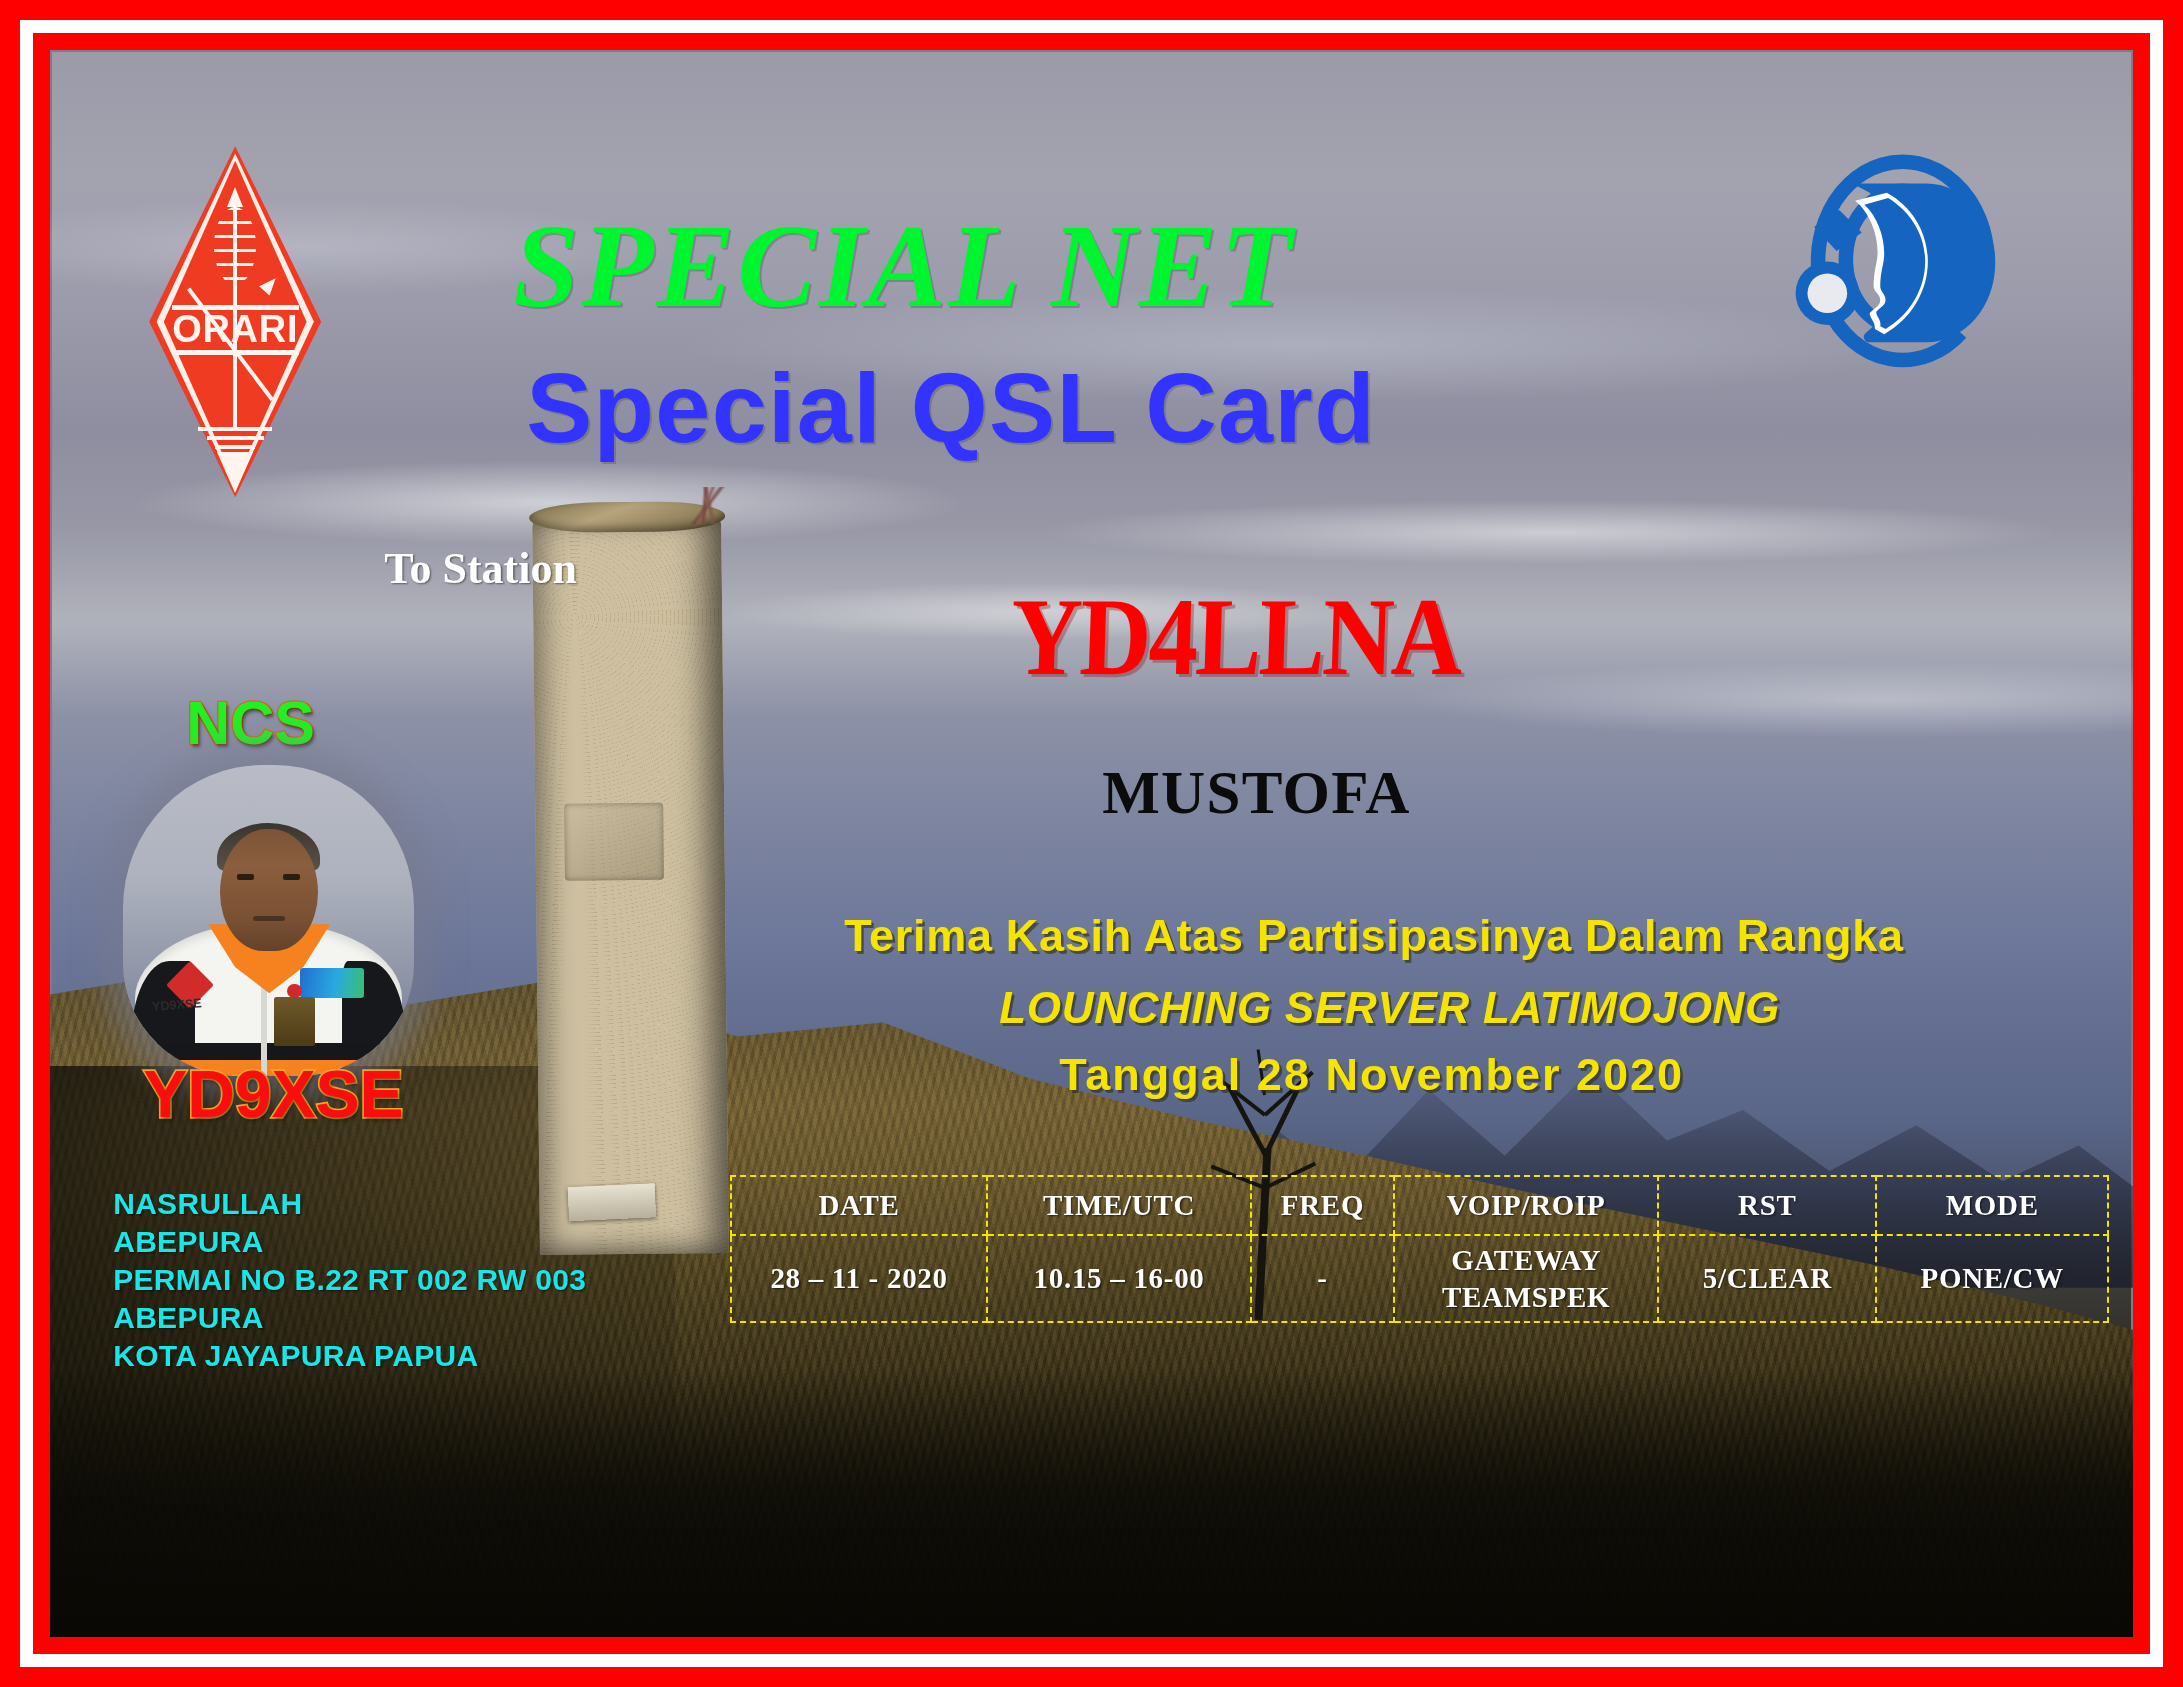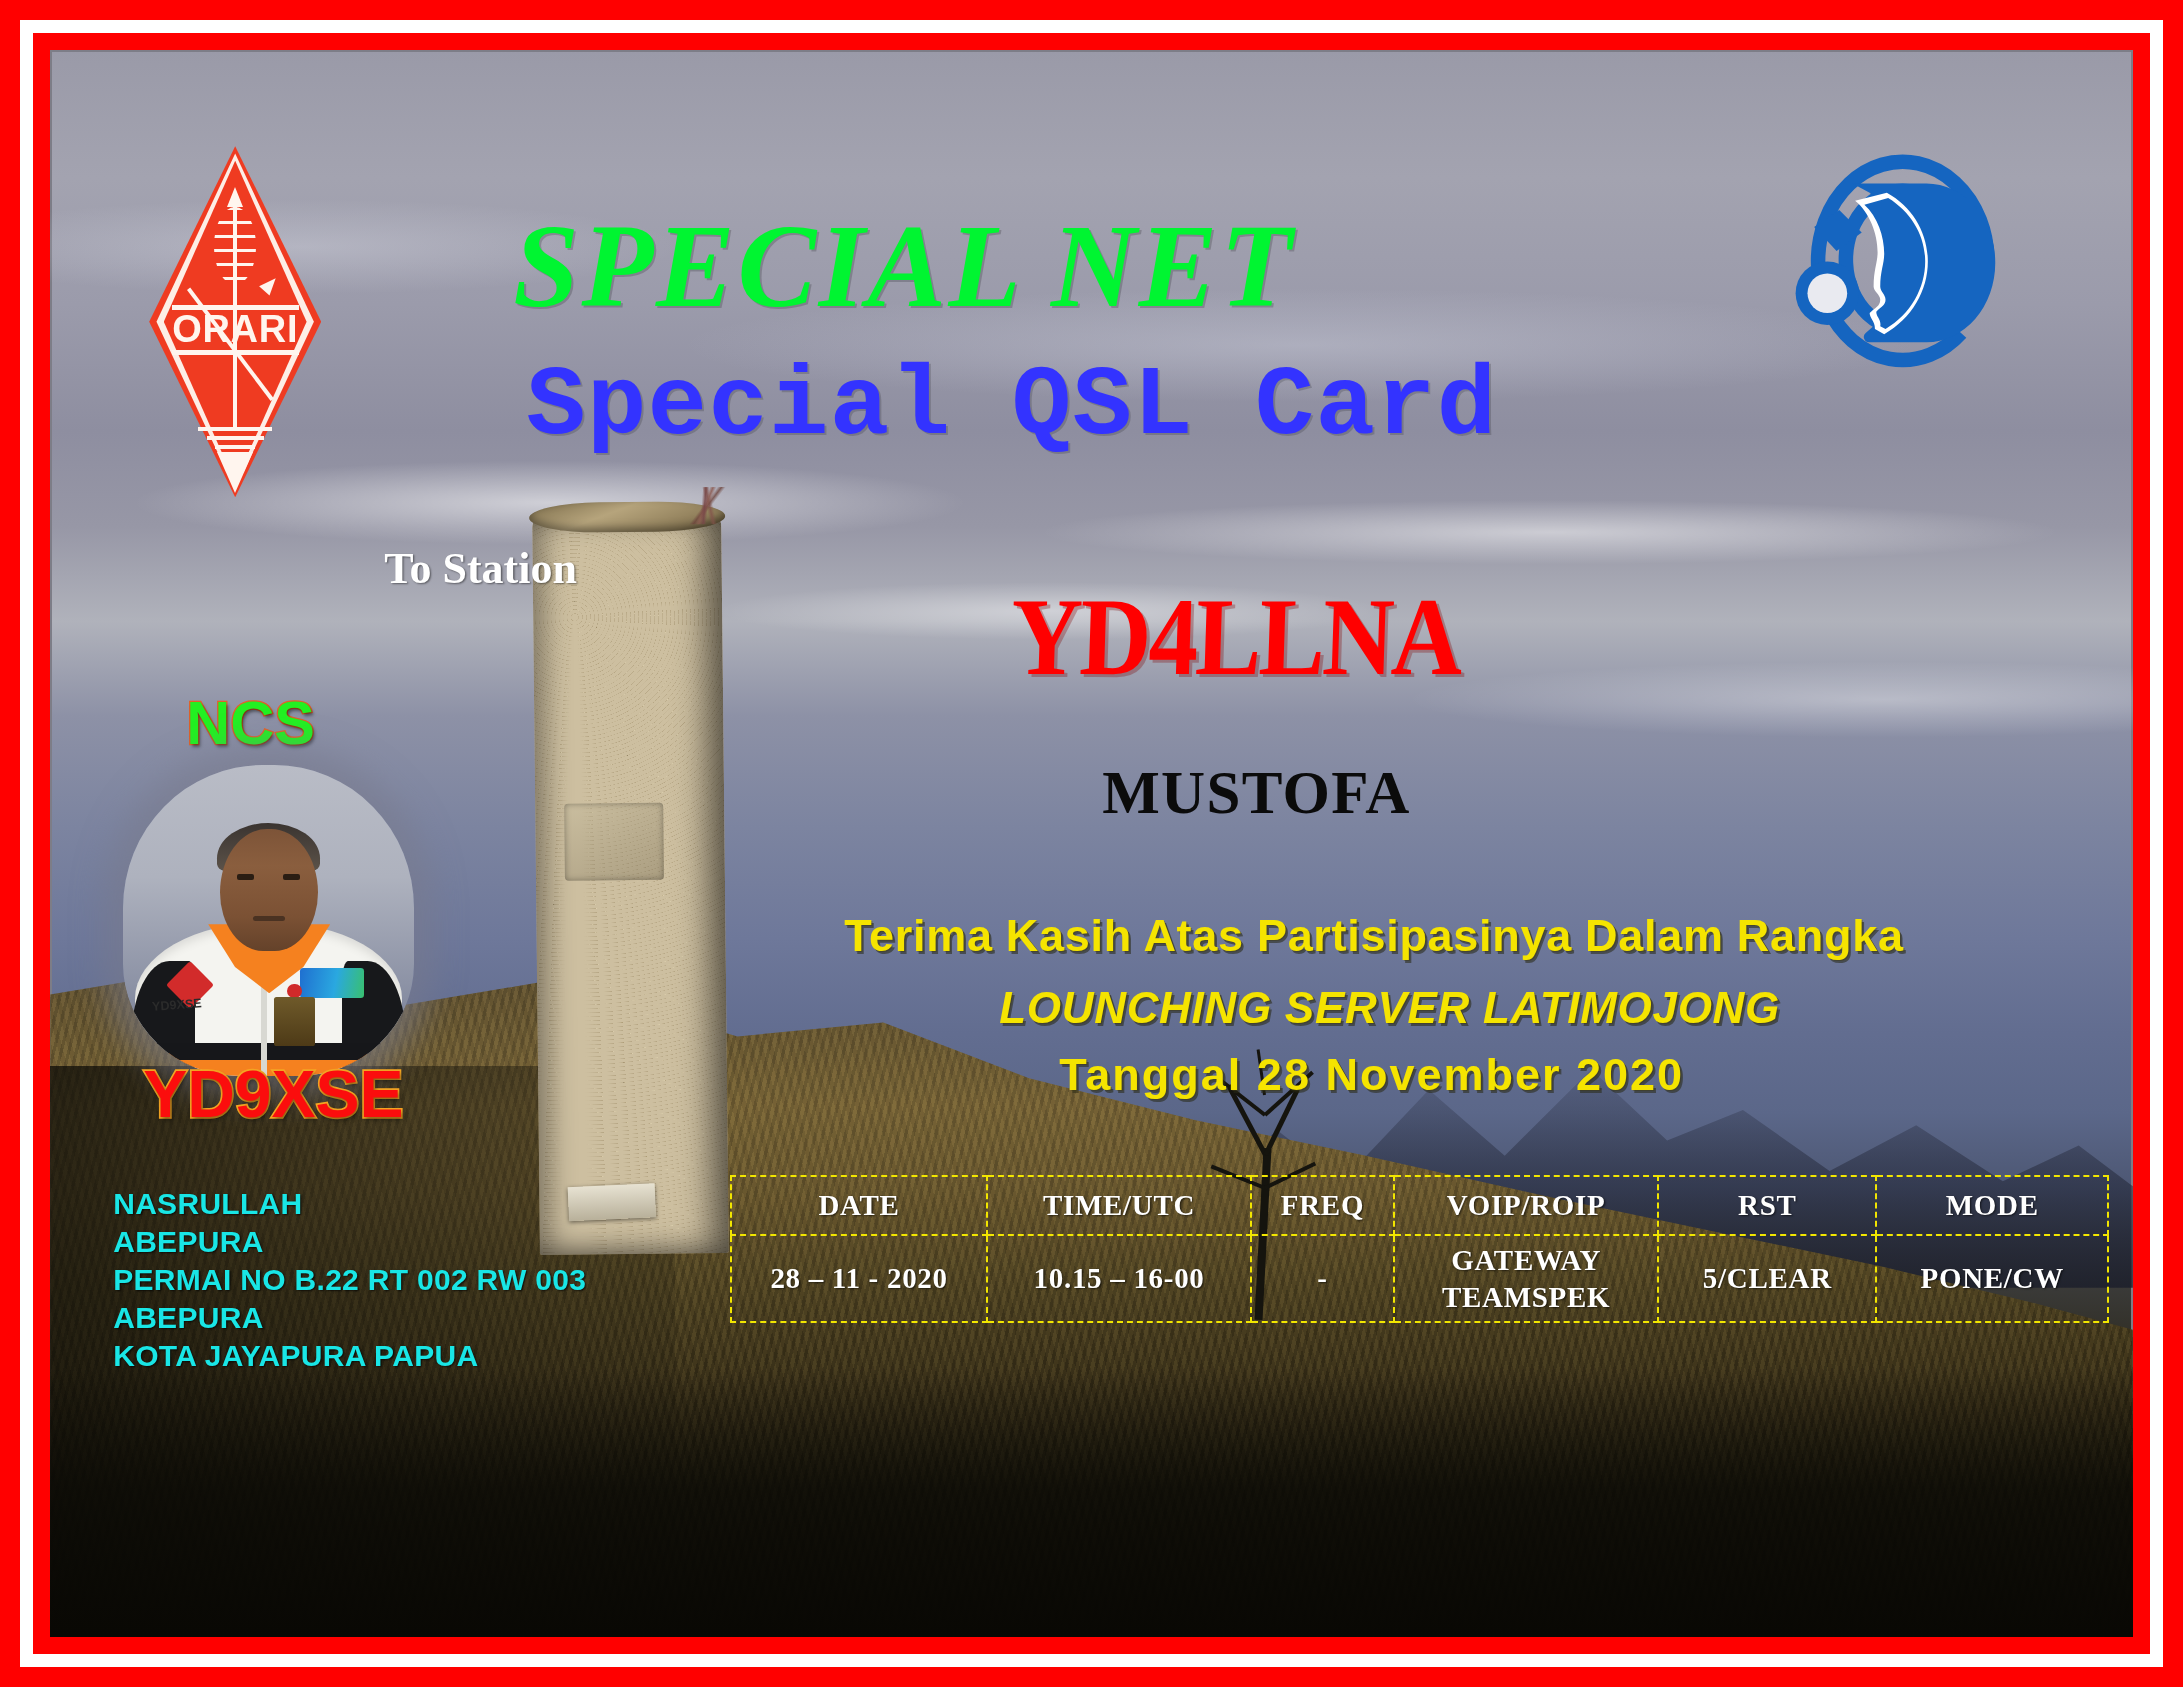--- a/index.html
+++ b/index.html
@@ -255,21 +255,21 @@
     left: 463px; top: 149px;
     font-family: "Liberation Serif", serif;
     font-style: italic; font-weight: bold;
     font-size: 118px; color: #00f531;
     letter-spacing: 2.6px;
     text-shadow: 2px 2px 0 rgba(0,0,0,.18);
     text-align: right;
   }
   #title-qsl {
     left: 476px; top: 301px;
-    font-family: Liberation Mono, monospace;
+    font-family: Liberation Sans, sans-serif;
     font-weight: bold; font-size: 99px; color: #3333ff;
     letter-spacing: 1.3px;
     text-shadow: 2px 2px 0 rgba(0,0,0,.16);
   }
   #to-station {
     left: 334px; top: 493px;
     font-family: "Liberation Serif", serif;
     font-weight: bold; font-size: 44px; color: #ffffff;
     text-shadow: 1.3px 1.3px 2px rgba(0,0,0,.45);
   }

